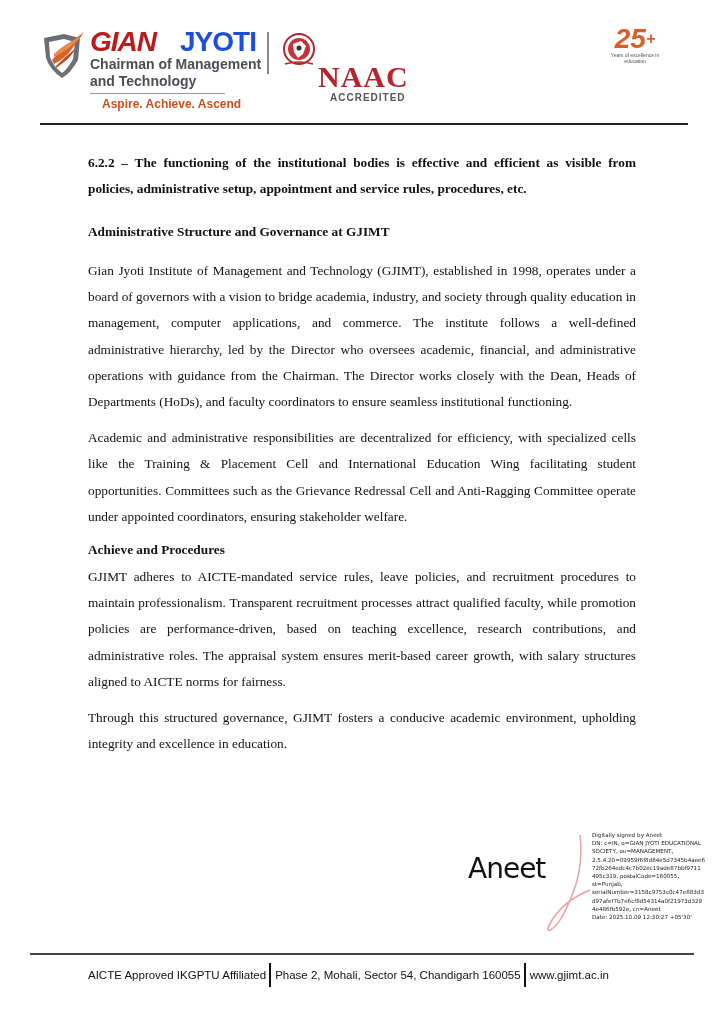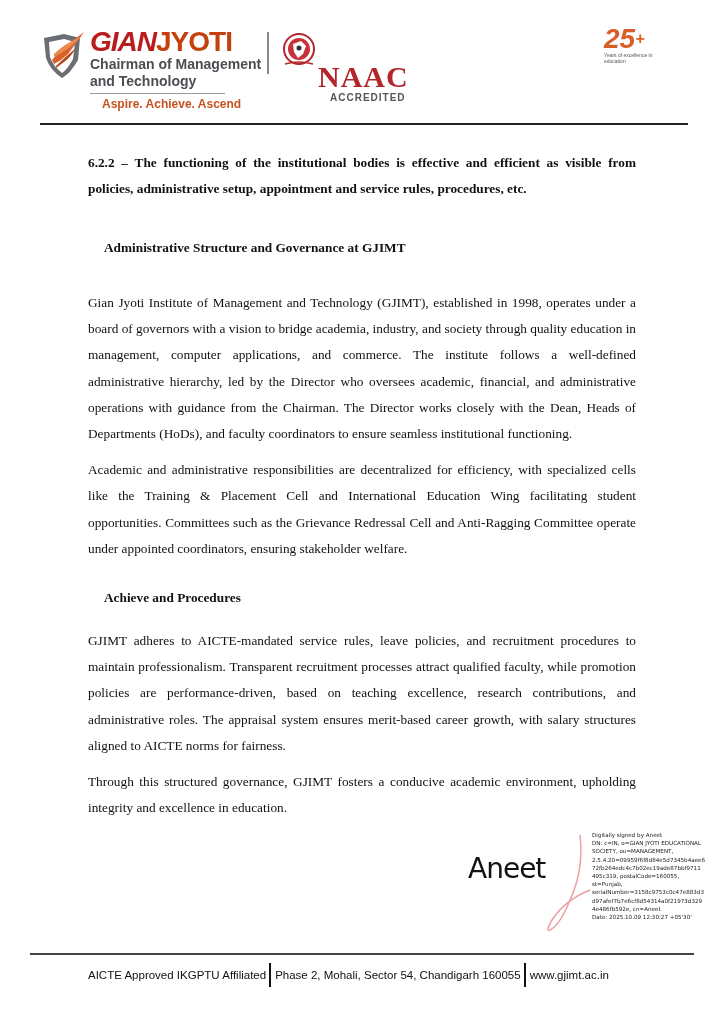--- a/index.html
+++ b/index.html
@@ -4,39 +4,39 @@
 <style>
   html, body { margin:0; padding:0; background:#ffffff; }
   body { width:724px; height:1024px; position:relative; overflow:hidden; font-family:"Liberation Serif", serif; color:#111; }
 
   
   .header { position:absolute; left:0; top:0; width:724px; height:130px; }
   .logo-shield { position:absolute; left:40px; top:30px; width:48px; height:50px; }
   .brand { position:absolute; left:90px; top:28px; font-family:"Liberation Sans", sans-serif; }
   .brand-name { font-size:28px; font-weight:bold; letter-spacing:-1px; line-height:28px; }
   .brand-name .gian { color:#b91c1c;font-style:italic; }
-  .brand-name .jyoti { color:#c2410c; }
+  .brand-name .jyoti { color:#1d4ed8;padding-left:24px; }
   .brand-sub { font-size:14px; font-weight:bold; color:#4b4e52; line-height:17px; }
   .brand-rule { width:135px; height:1px; background:#999; margin:3px 0 3px 0; }
   .brand-tag { font-size:12px; font-weight:bold; color:#c8521f;margin-left:12px; }
   .brand-divider { position:absolute; left:267px; top:32px; width:2px; height:42px; background:#888; }
   .naac-emblem { position:absolute; left:281px; top:32px; width:36px; height:36px; }
   .naac { position:absolute; left:318px; top:30px; font-family:"Liberation Serif", serif;margin-top:32px; }
   .naac-title { font-size:30px; font-weight:bold; color:#b3262b; letter-spacing:1px; line-height:30px; }
   .naac-sub { font-family:"Liberation Sans", sans-serif; font-size:10px; font-weight:bold; color:#555; letter-spacing:1px; margin-left:12px; }
-  .anniv { position:absolute; left:604px; top:26px; width:62px; text-align:left; font-family:"Liberation Sans", sans-serif; }
+  .anniv { position:absolute; left:604px; top:26px; width:62px; text-align:center; font-family:"Liberation Sans", sans-serif; }
   .anniv-num { font-size:28px; font-weight:bold; color:#d85f2a; line-height:26px; font-style:italic; }
   .anniv-num sup { font-size:16px; vertical-align:top; }
   .anniv-sub { font-size:5px; color:#555; line-height:6px; }
   .header-rule { position:absolute; left:40px; top:123px; width:648px; height:2px; background:#222; }
 
   
   .content { position:absolute; left:88px; top:150px; width:548px; font-size:13.3px; }
   .section-heading { font-weight:bold; line-height:26px; text-align:justify; margin:0; }
-  .sub-heading { font-weight:bold; margin:16px; line-height:20px; }
+  .sub-heading { font-weight:bold; margin:0; line-height:20px; }
   .para { text-align:justify; line-height:26.2px; margin:0; }
   .gap-b { height:10px; }
 
   
   .sig-name { position:absolute; left:468px; top:852px; font-family:"DejaVu Sans", sans-serif; font-size:28px; color:#111; letter-spacing:-1px; }
   .sig-mark { position:absolute; left:540px; top:830px; width:60px; height:110px; }
   .sig-details { position:absolute; left:592px; top:831px; width:130px; font-family:"DejaVu Sans", sans-serif; font-size:5.6px; line-height:8.2px; color:#222; word-break:break-all; }
 
   
   .footer-rule { position:absolute; left:30px; top:953px; width:664px; height:2px; background:#444; }

